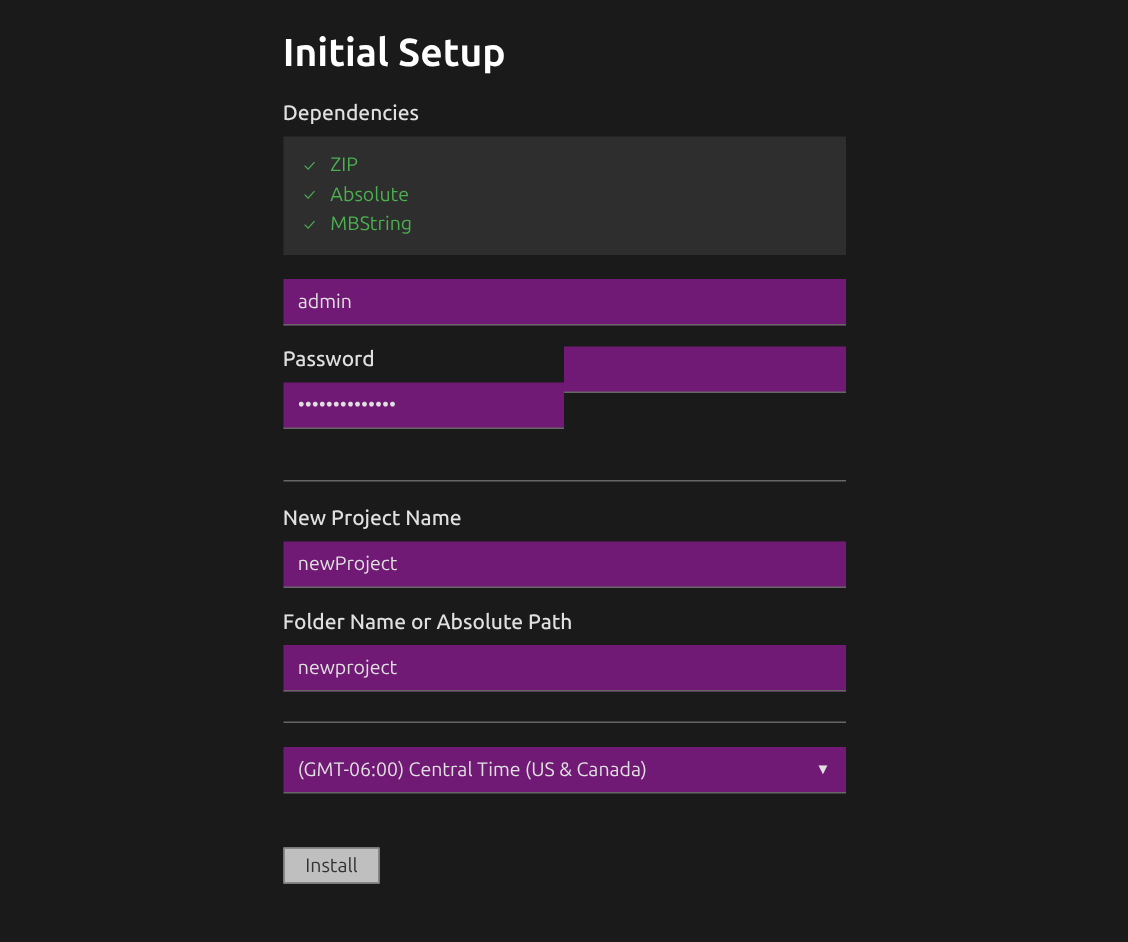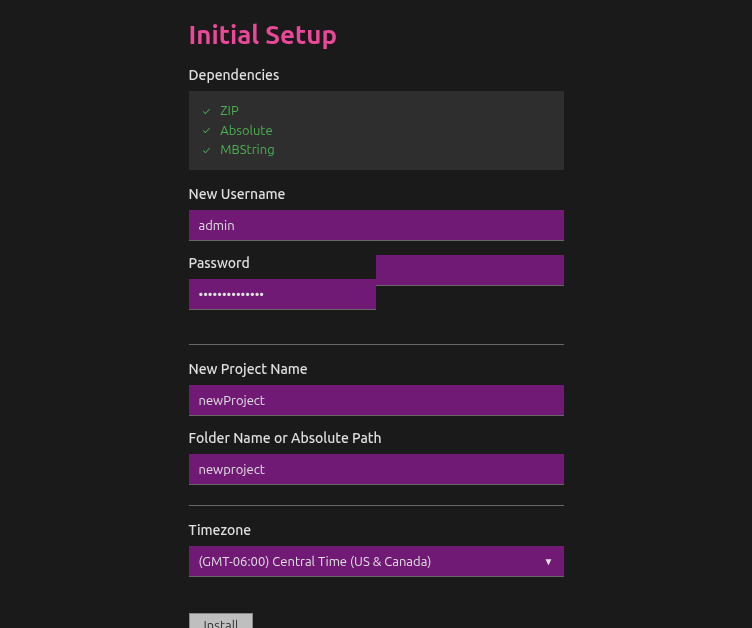--- a/index.html
+++ b/index.html
@@ -14,21 +14,21 @@
       font-size: 14px;
       padding: 20px 0;
     }
     .container {
       width: 375px;
       margin: 0 auto;
     }
     h1 {
       font-size: 26px;
       font-weight: 700;
-      color: #ec4899;
+      color: #ffffff;
       margin-bottom: 18px;
     }
     .label {
       font-size: 14px;
       font-weight: 500;
       color: #e0e0e0;
       margin-bottom: 8px;
       display: block;
     }
     .deps-box {
@@ -128,21 +128,20 @@
         <span class="dep-name">Absolute</span>
       </div>
       <div class="dep-item">
         <span class="check-icon">✓</span>
         <span class="dep-name">MBString</span>
       </div>
     </div>
   </div>
 
   <div class="field">
-    <span class="label">New Username</span>
     <input type="text" value="admin" style="">
   </div>
 
   <div class="two-col">
     <div class="field">
       <span class="label">Password</span>
       <input type="password" value="••••••••••••••" style="">
     </div>
     <div class="field">
       <input type="password" value="" style="">
@@ -157,21 +156,20 @@
   </div>
 
   <div class="field">
     <span class="label">Folder Name or Absolute Path</span>
     <input type="text" value="newproject" style="">
   </div>
 
   <hr>
 
   <div class="field">
-    <span class="label">Timezone</span>
     <div class="select-wrap">
       <select>
         <option>(GMT-06:00) Central Time (US &amp; Canada)</option>
       </select>
       <span class="select-arrow">▼</span>
     </div>
   </div>
 
   <button class="install-btn">Install</button>
 </div>

